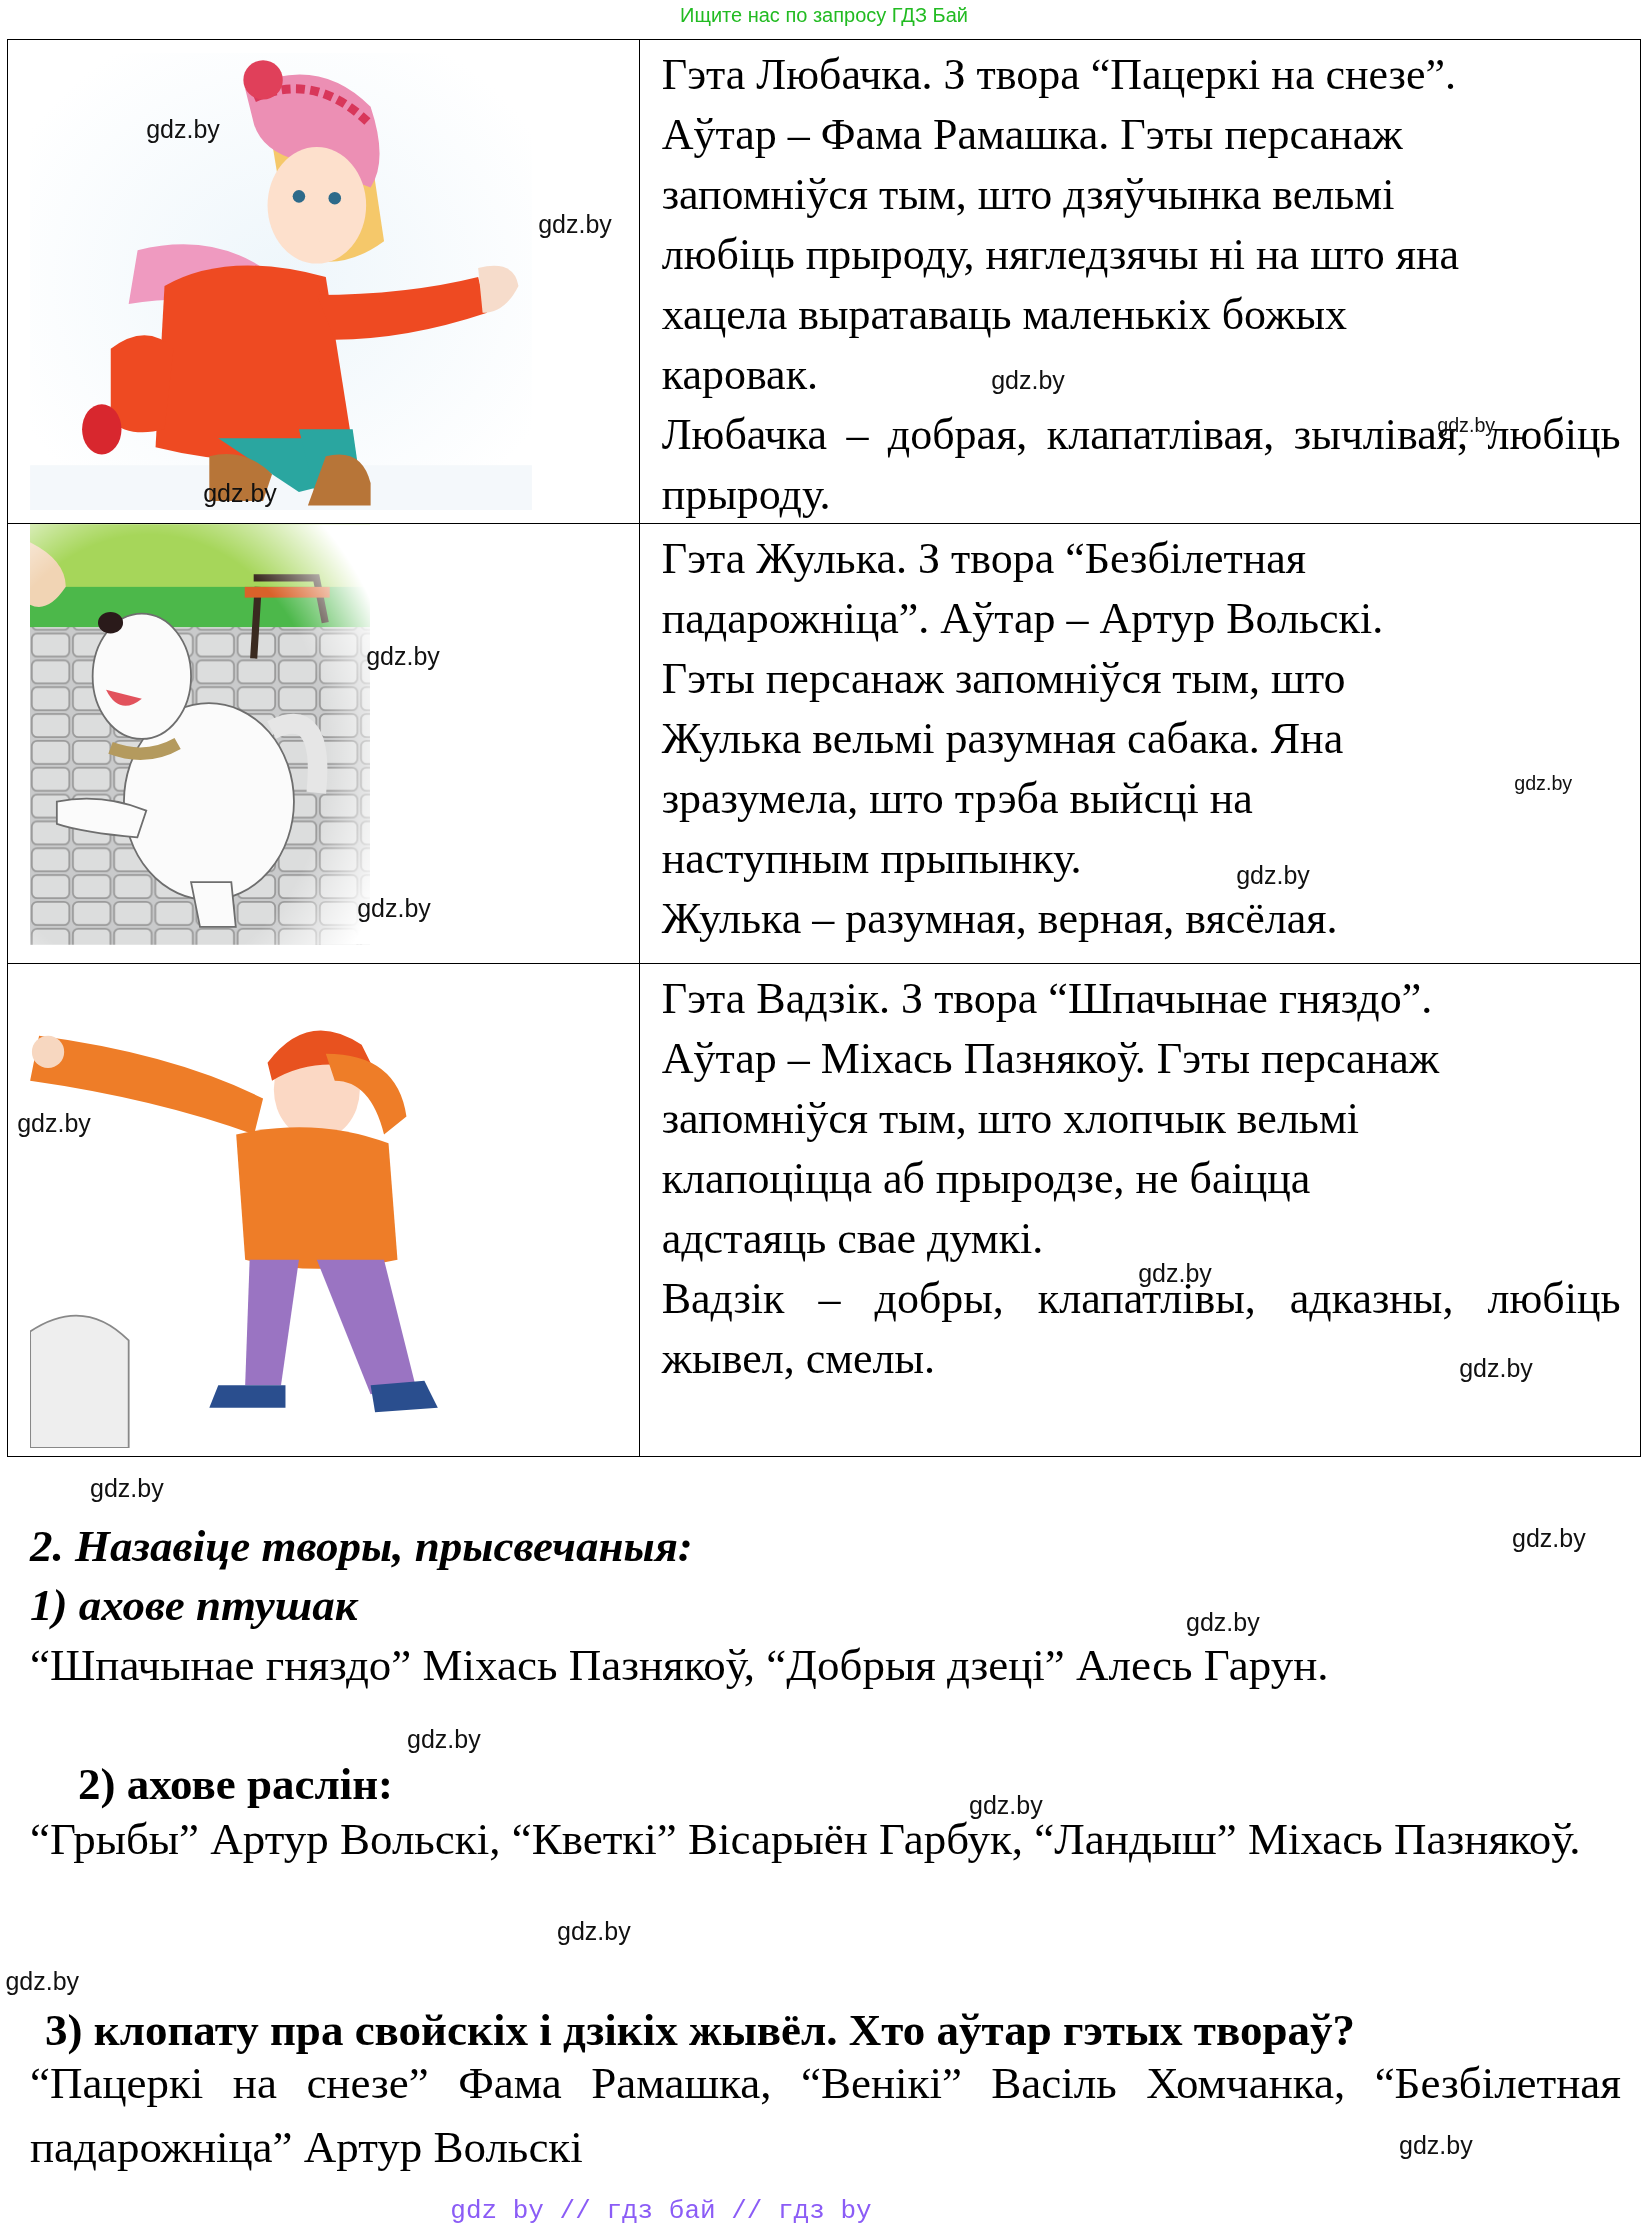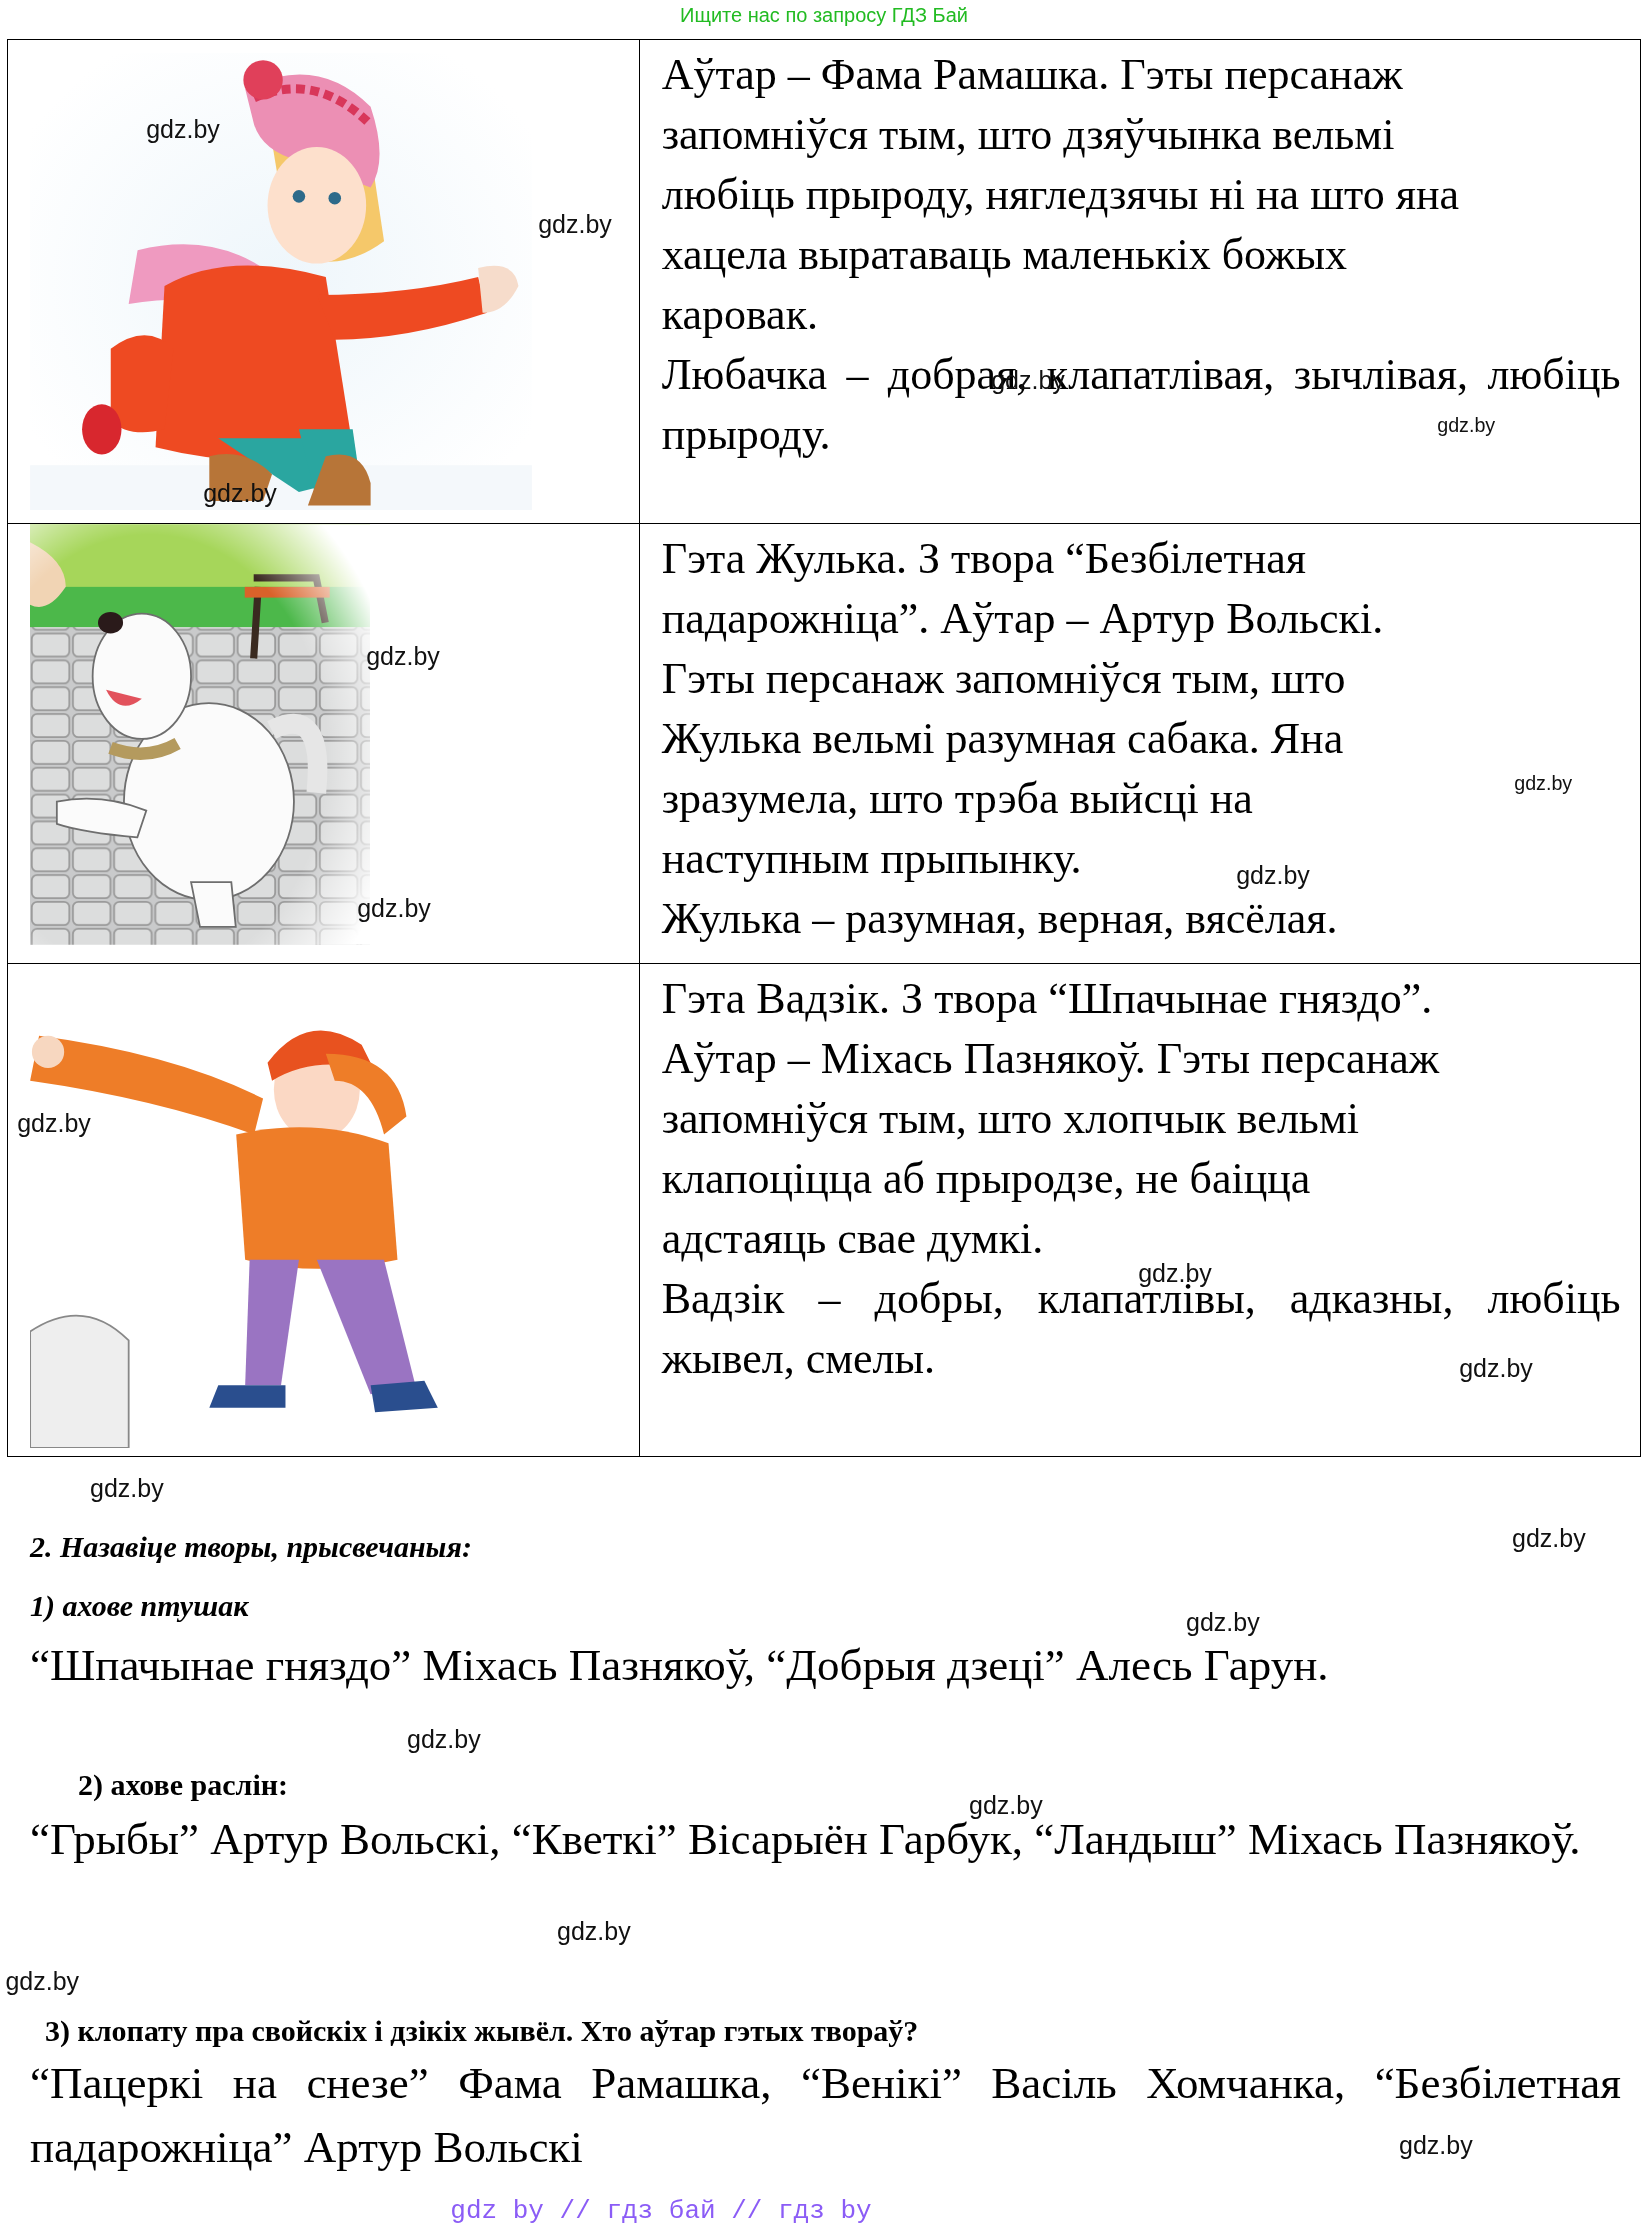--- a/index.html
+++ b/index.html
@@ -6,21 +6,21 @@
   body { width:1648px; height:2229px; position:relative; overflow:hidden; font-family:"Liberation Serif", serif; color:#000; }
   .topbar { position:absolute; left:0; top:0; width:1648px; height:36px; text-align:center; font-family:"Liberation Sans", sans-serif; font-size:20px; line-height:30px; color:#22bb22; }
   .table { position:absolute; left:7.2px; top:39px; width:1634px; border:1.8px solid #000; box-sizing:border-box; }
   .row { display:flex; border-bottom:1.8px solid #000; box-sizing:border-box; }
   .row:last-child { border-bottom:none; }
   .imgcell { width:632px; border-right:1.8px solid #000; position:relative; overflow:hidden; box-sizing:border-box; }
   .txtcell { flex:1; padding:5.4px 19.7px 0 21.5px; box-sizing:border-box; font-size:44px; line-height:60px; text-align:justify; text-align-last:left; }
   .txtcell p { margin:0; }
   .wm { position:absolute; font-family:"Liberation Sans", sans-serif; font-size:25px; color:#111; white-space:nowrap; }
   .illus { position:absolute; }
-  .q { position:absolute; left:30px; font-size:30px; line-height:59px; }
+  .q { position:absolute; left:30px; font-size:45px; line-height:59px; }
   .bi { font-weight:bold; font-style:italic; }
   .b { font-weight:bold; }
   .u { text-decoration-thickness:4.5px; text-underline-offset:7.2px; }
   .ans { position:absolute; left:30px; width:1591px; font-size:45px; line-height:75px; text-align:justify; text-align-last:left; }
   .footer { position:absolute; left:0; width:1322px; top:2196px; text-align:center; font-family:Liberation Mono, monospace; font-size:26px; color:#8b5cf6; }
 </style>
 </head>
 <body>
 
 <div class="topbar">Ищите нас по запросу ГДЗ Бай</div>
@@ -54,20 +54,21 @@
         <path d="M210 430 L330 430 L340 480 L300 490 Z" fill="#2aa6a0"></path>
         <path d="M300 420 L360 420 L370 490 L320 500 Z" fill="#2aa6a0"></path>
         <path d="M200 450 Q240 440 270 470 L260 500 L200 500 Z" fill="#b77538"></path>
         <path d="M330 450 Q370 440 380 480 L380 505 L310 505 Z" fill="#b77538"></path>
       </svg>
       <span class="wm" style="left:138px;top:75px;">gdz.by</span>
       <span class="wm" style="left:530px;top:170px;">gdz.by</span>
       <span class="wm" style="left:195px;top:439px;">gdz.by</span>
     </div>
     <div class="txtcell" style="position:relative;">
+      <p>Гэта Любачка. З твора “Пацеркі на снезе”.</p>
       <p>Аўтар – Фама Рамашка. Гэты персанаж</p>
       <p>запомніўся тым, што дзяўчынка вельмі</p>
       <p>любіць прыроду, нягледзячы ні на што яна</p>
       <p>хацела выратаваць маленькіх божых</p>
       <p style="text-align:left;">каровак.</p>
       <p>Любачка – добрая, клапатлівая, зычлівая, любіць прыроду.</p>
       <span class="wm" style="left:351px;top:310px;">gdz.by</span>
       <span class="wm" style="left:797px;top:355px;font-size:19.7px;">gdz.by</span>
     </div>
   </div>

